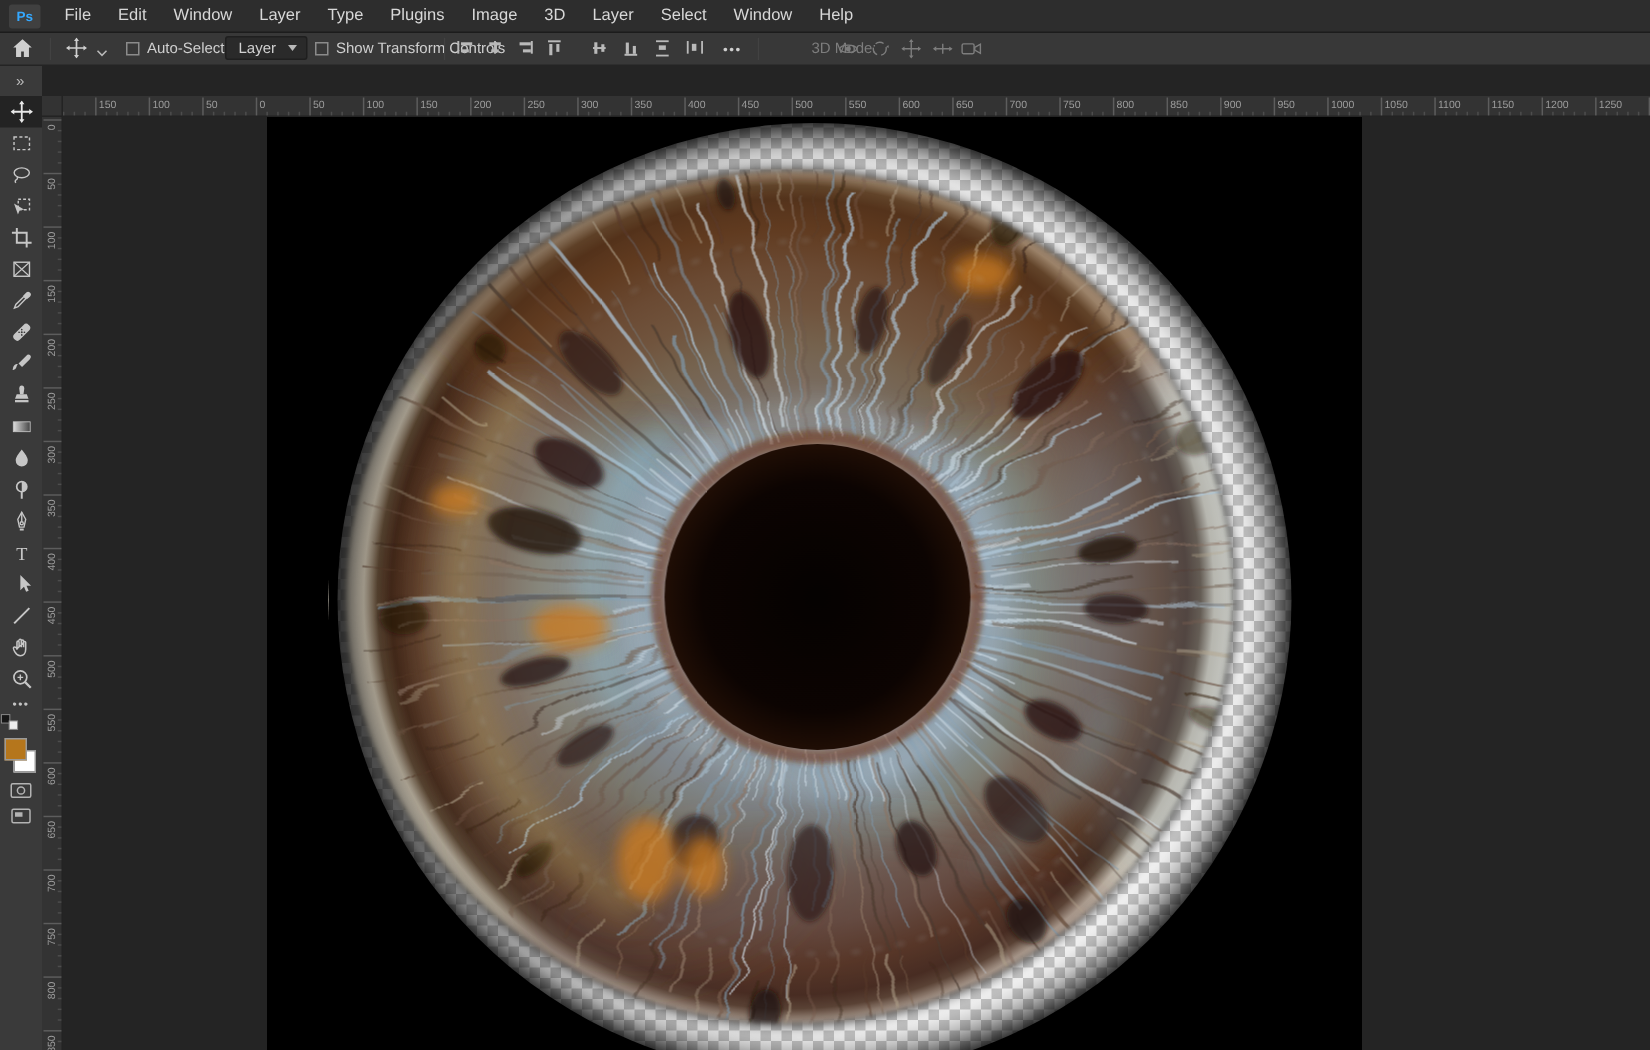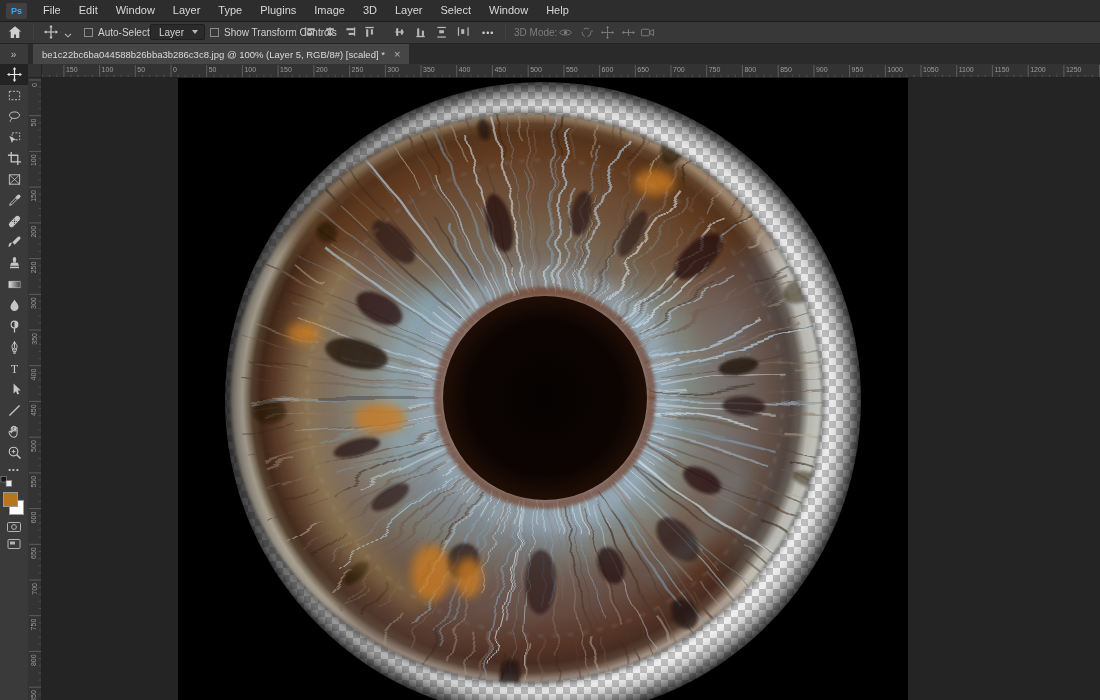--- a/index.html
+++ b/index.html
@@ -165,21 +165,21 @@
         <div class="ob-item icon16" style="left: 455px; top: 2px;">
           <svg width="15" height="15" viewBox="0 0 16 16">
             <rect x="2" y="2.5" width="1.3" height="9" fill="#b9b9b9"></rect>
             <rect x="12.2" y="2.5" width="1.3" height="9" fill="#b9b9b9"></rect>
             <rect x="5.6" y="4.5" width="3.2" height="5" fill="#b9b9b9"></rect>
           </svg>
         </div>
       </div>
     <div class="ob-item" style="left:482px;color:#cfcfcf;font-size:9px;letter-spacing:1px">•••</div>
     <div class="ob-sep" style="left:505px"></div>
-    <div class="ob-item ob-label disabled" style="left:514px;font-size:10px">3D Mode:</div>
+    <div class="ob-item ob-label disabled" style="left:541px;font-size:10px">3D Mode:</div>
     <div id="modeIcons">
         <div class="ob-item icon16" style="left: 557px; top: 2px;">
           <svg width="15" height="15" viewBox="0 0 16 16">
             <ellipse cx="8" cy="8" rx="6" ry="2.6" fill="none" stroke="#7d7d7d"></ellipse>
             <circle cx="8" cy="8" r="1.8" fill="#7d7d7d"></circle>
           </svg>
         </div>
         <div class="ob-item icon16" style="left: 578px; top: 2px;">
           <svg width="15" height="15" viewBox="0 0 16 16">
             <circle cx="8" cy="8" r="4.6" fill="none" stroke="#7d7d7d" stroke-dasharray="6 3"></circle>
@@ -353,26 +353,20 @@
         </svg>
       </div>
     <div class="dock-btn" id="smBtn">
         <svg width="16" height="16" viewBox="0 0 16 16">
           <rect x="2" y="3.5" width="12" height="9" rx="1" fill="none" stroke="#b3b3b3"></rect>
           <rect x="4" y="5.5" width="5" height="3" fill="#b3b3b3"></rect>
         </svg>
       </div>
   </div>
 
-  <div class="tabbar">
-    <div class="tab">
-      <span class="tab-title">be1c22bc6ba044588b26bba3b286c3c8.jpg @ 100% (Layer 5, RGB/8#) [scaled] *</span>
-      <span class="tab-close">×</span>
-    </div>
-  </div>
 
   <div class="workspace">
     <div class="ruler-corner"></div>
     <svg class="ruler-h" id="rulerH" width="1058" height="14">
         <rect width="1058" height="14" fill="#333"></rect>
         <line x1="0.4" y1="10.5" x2="0.4" y2="14" stroke="#4d4d4d"></line>
         <line x1="7.6" y1="10.5" x2="7.6" y2="14" stroke="#4d4d4d"></line>
         <line x1="14.7" y1="10.5" x2="14.7" y2="14" stroke="#4d4d4d"></line>
         <line x1="21.9" y1="1" x2="21.9" y2="14" stroke="#5d5d5d"></line>
         <text x="23.9" y="8" font-size="7" fill="#9c9c9c" font-family="Liberation Sans,sans-serif">150</text>

